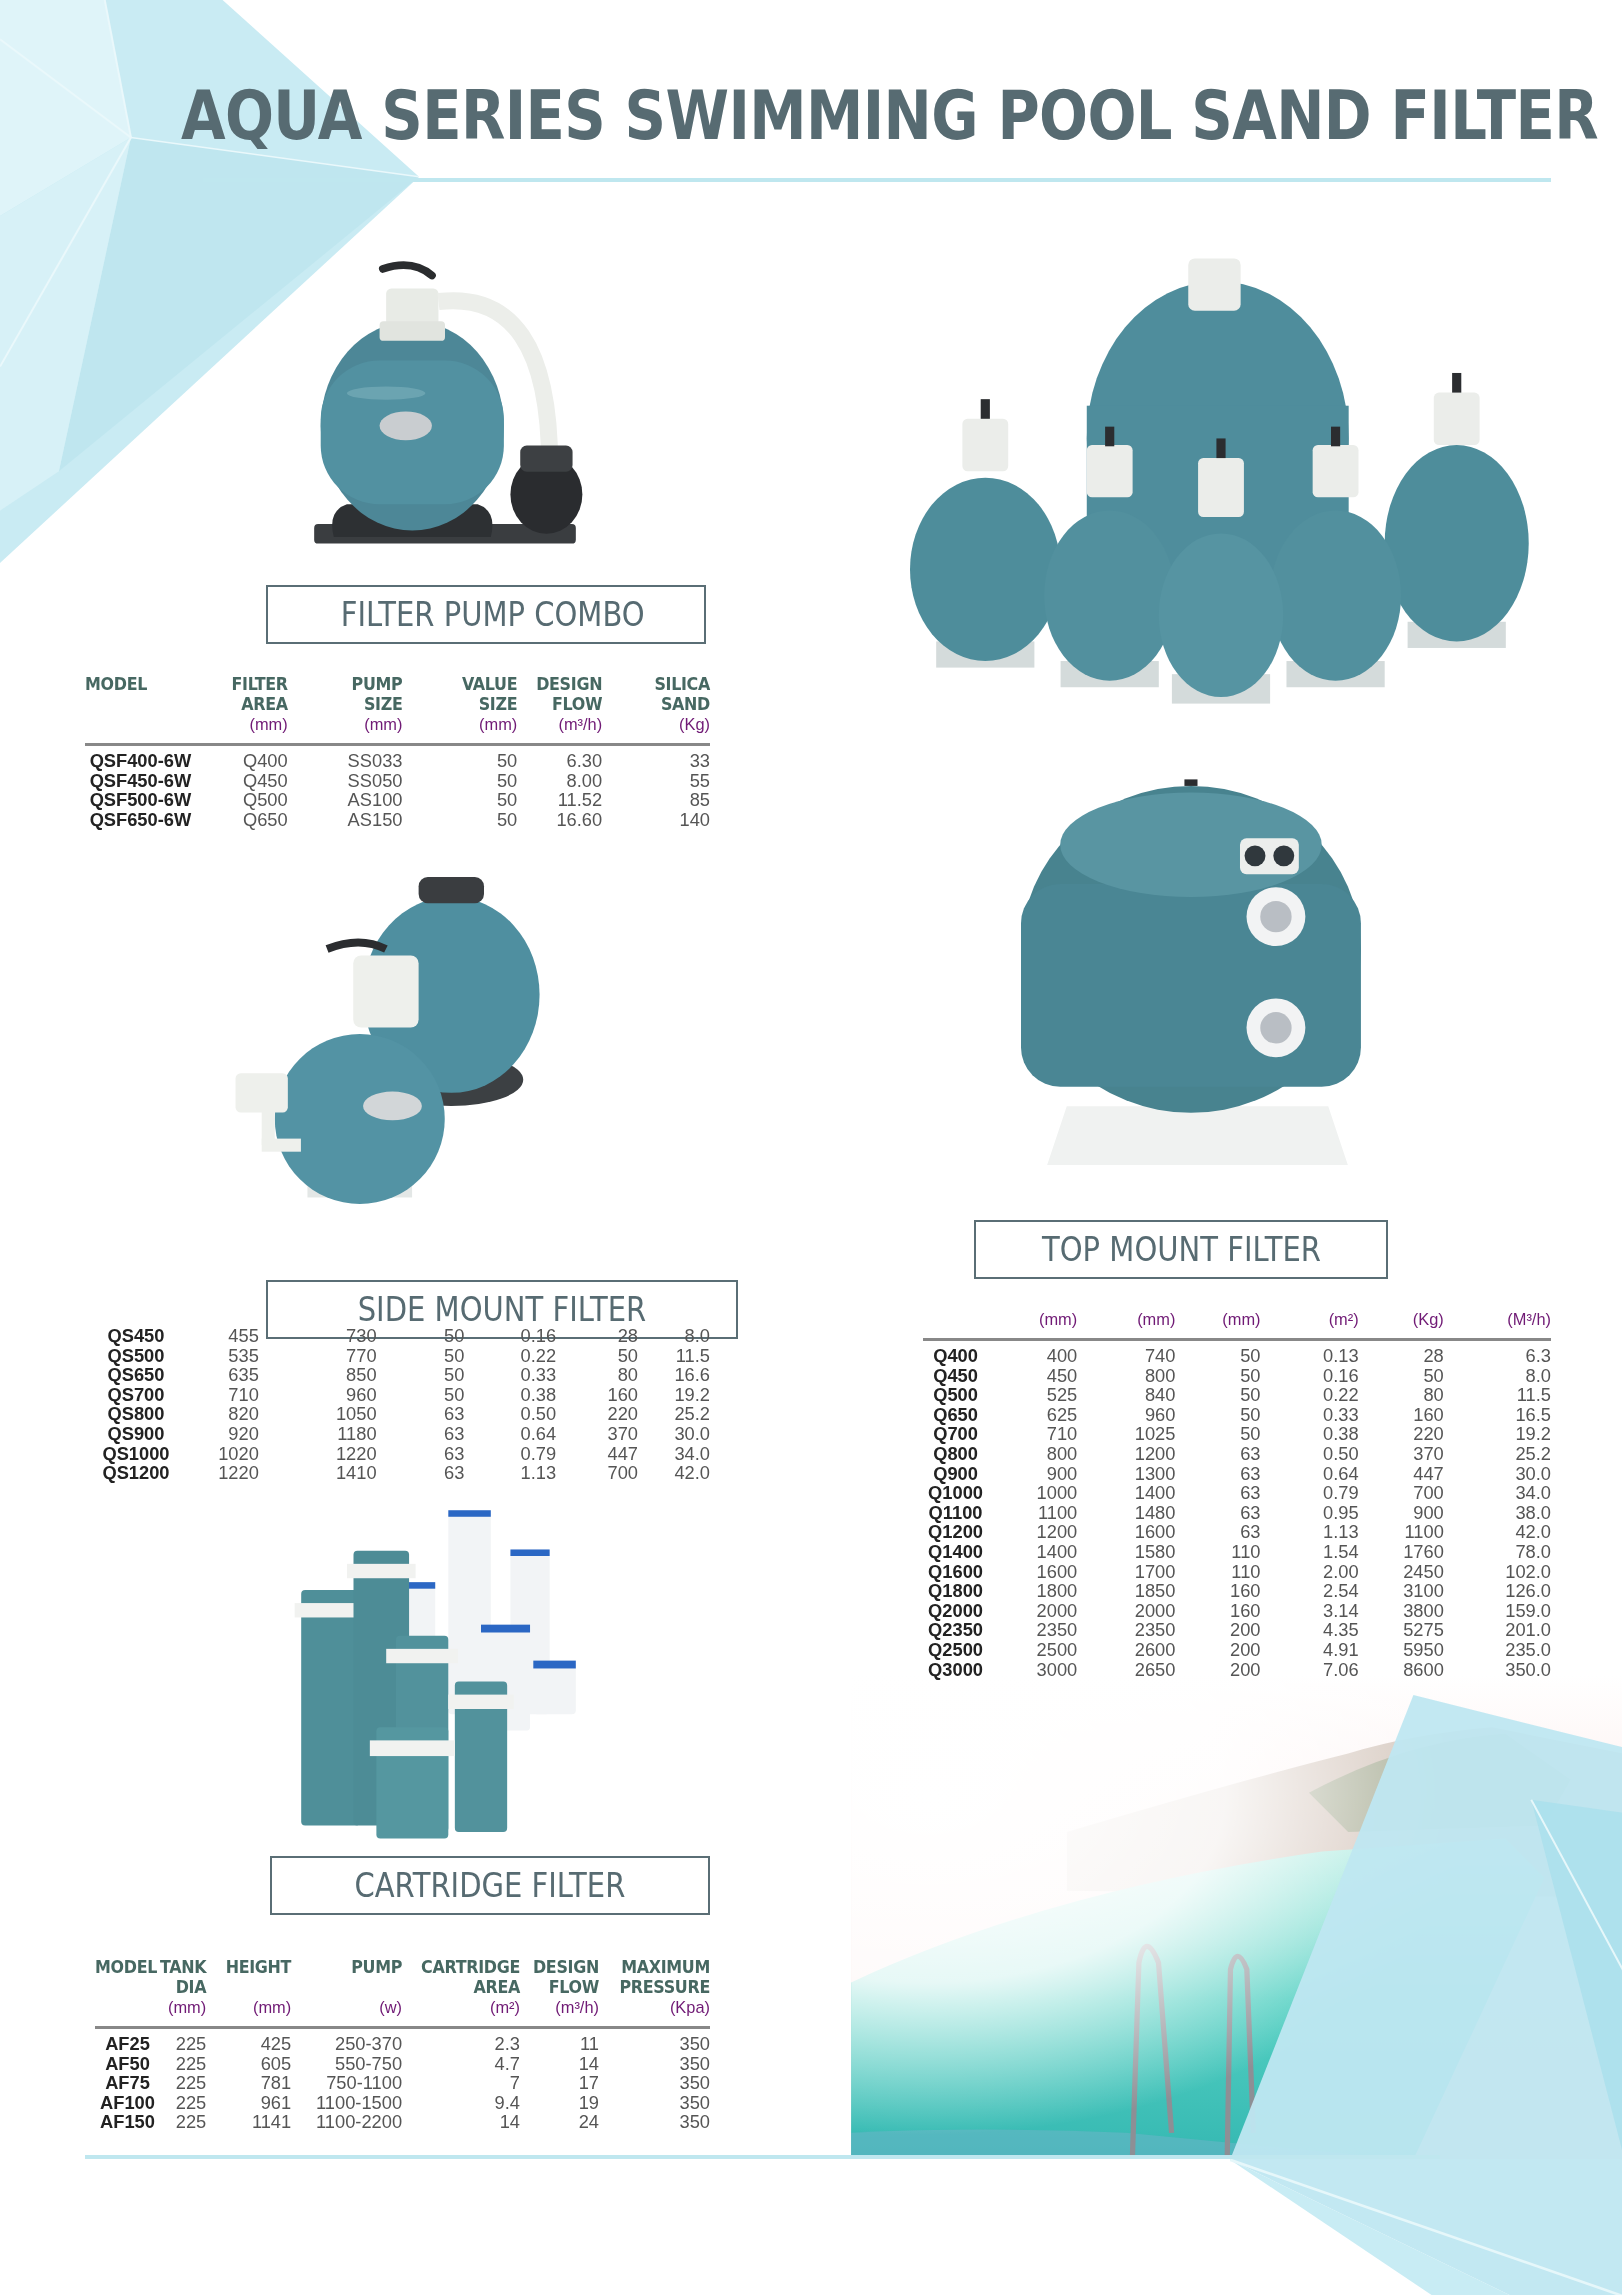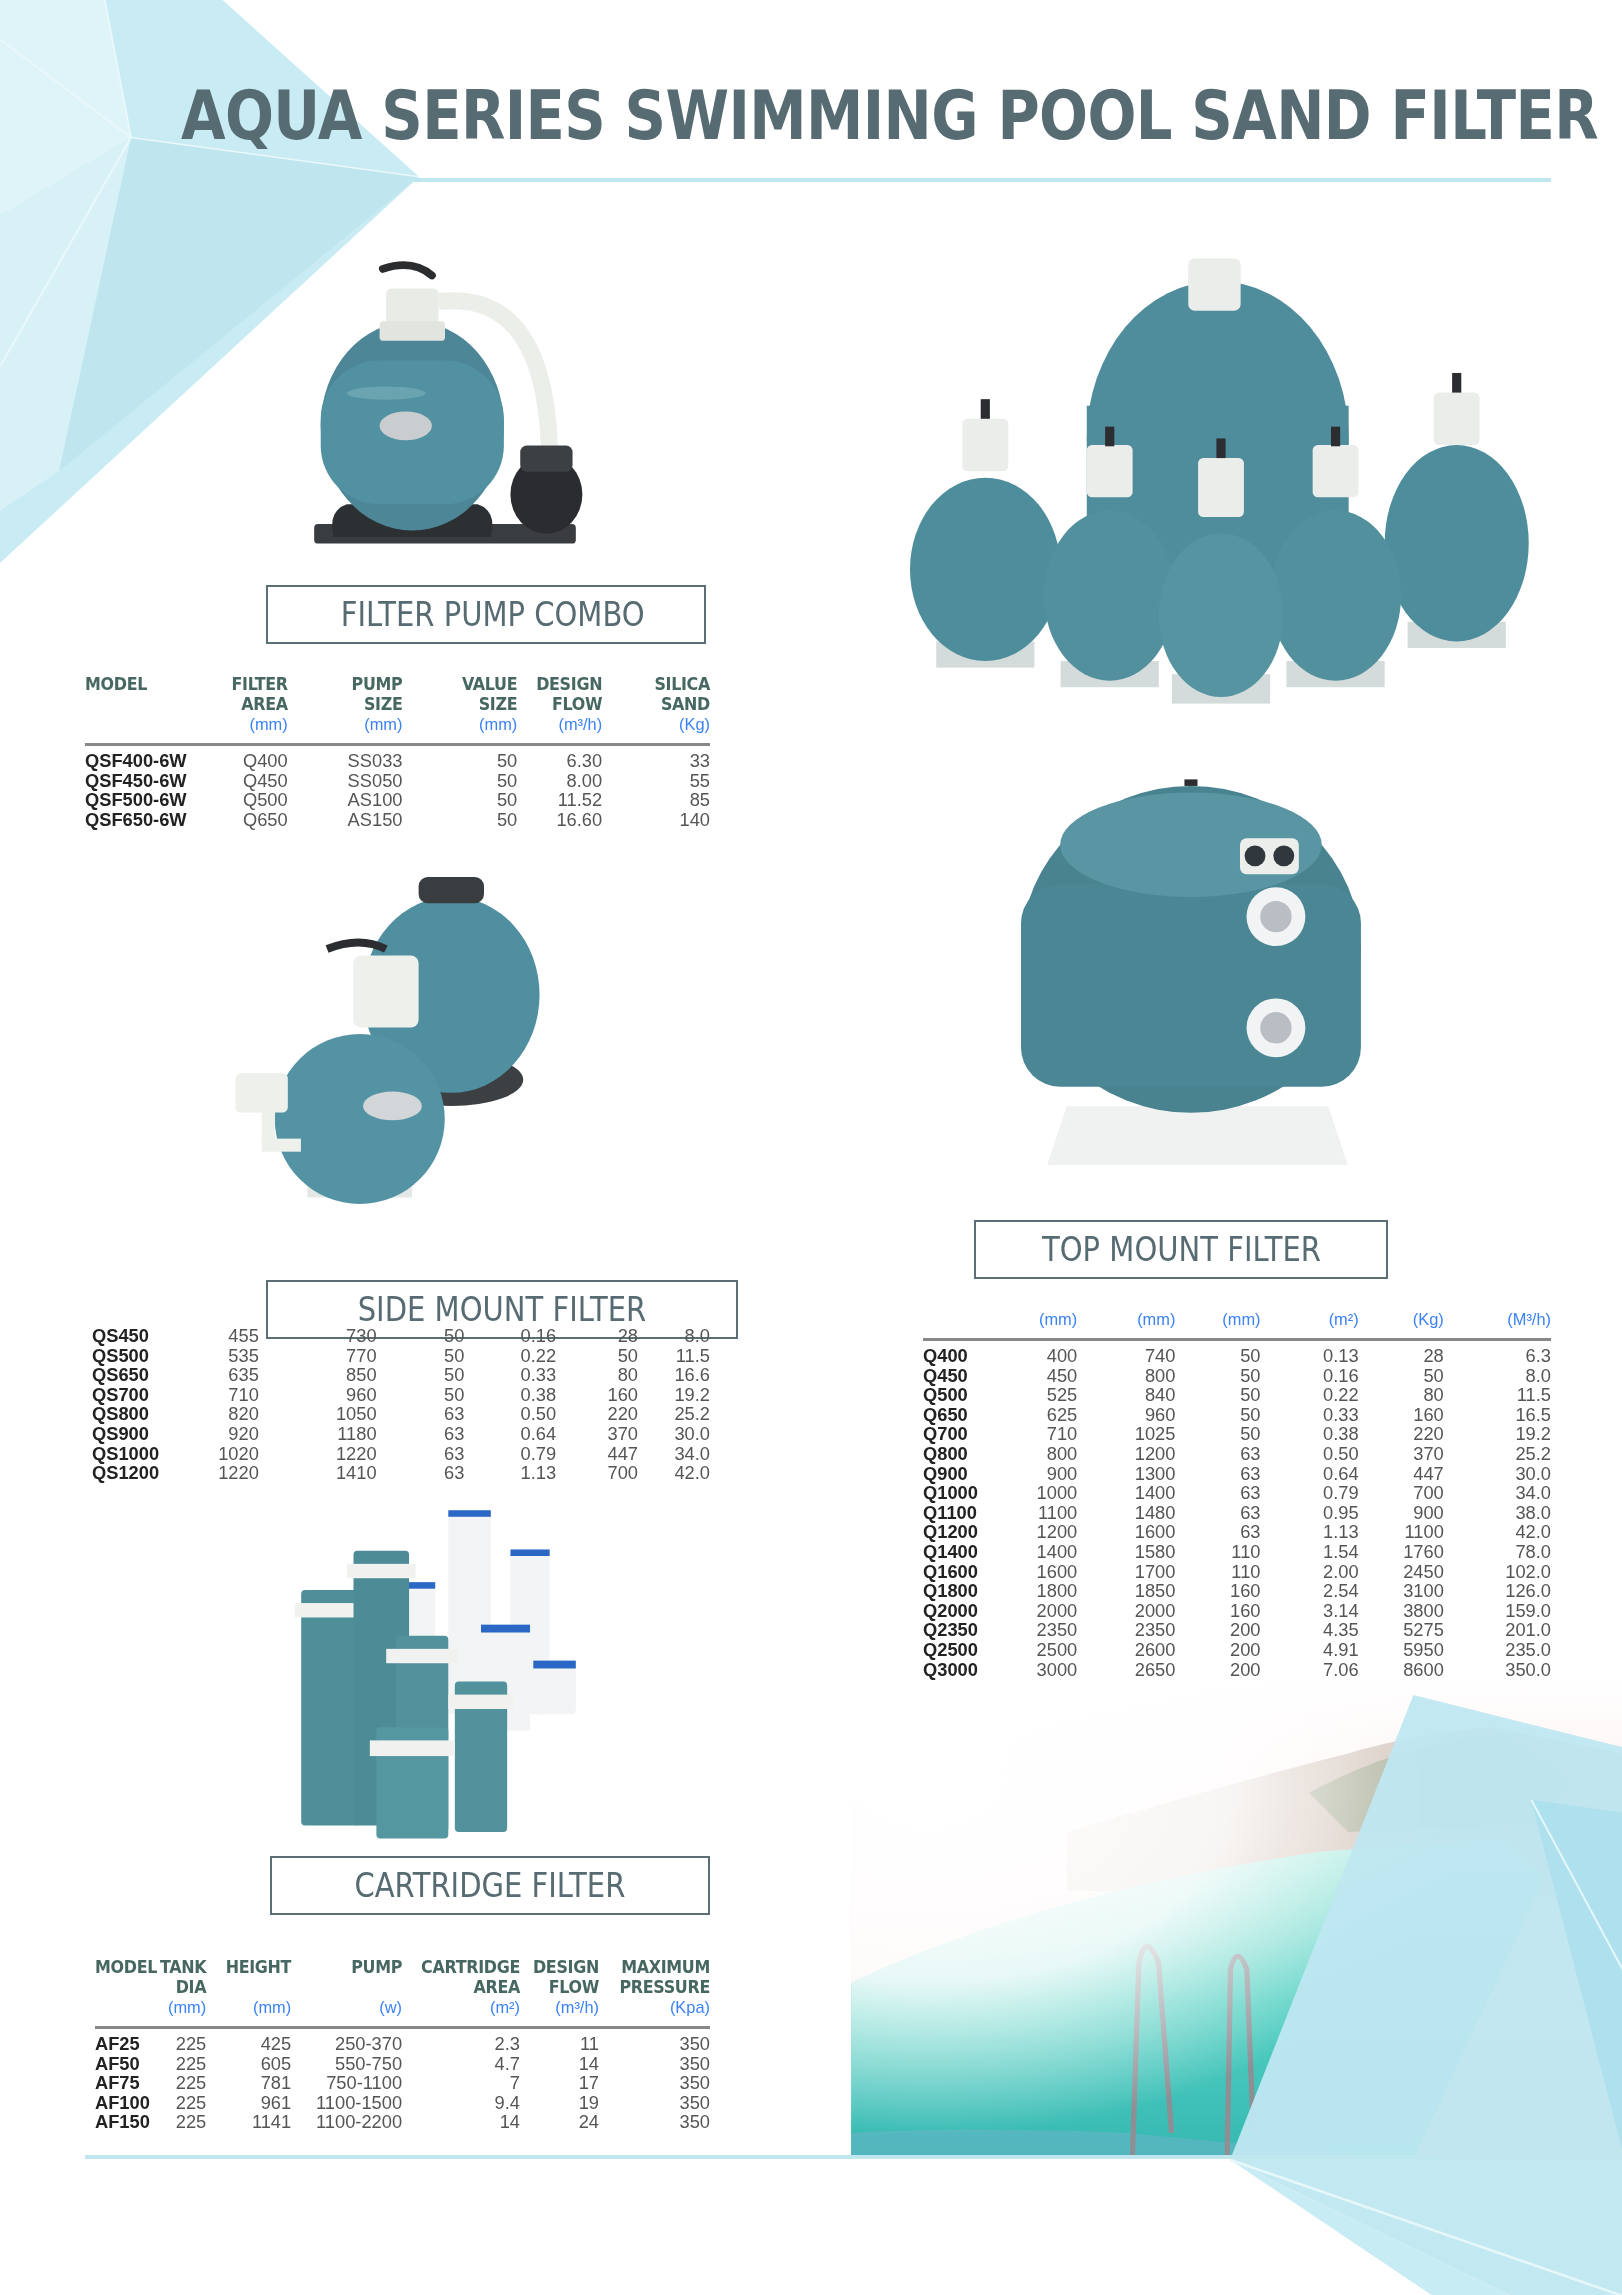--- a/index.html
+++ b/index.html
@@ -39,24 +39,24 @@
   .product { position: absolute; }
   .product svg { display: block; width: 100%; height: 100%; }
 
   
   table.spec { position: absolute; border-collapse: collapse; font-family: "Liberation Sans", sans-serif; }
   table.spec th {
     font-family: "DejaVu Sans Condensed", "DejaVu Sans", sans-serif;
     color: #476862; font-weight: bold; font-size: 17.7px; line-height: 20px;
     text-align: right; vertical-align: bottom; padding: 0 0 0 0; letter-spacing: -0.3px;
   }
-  table.spec th .unit { display: block; font-family: "Liberation Sans", sans-serif; font-weight: normal; color: #3b82f6; font-size: 16.4px; letter-spacing: 0; }
+  table.spec th .unit { display: block; font-family: "Liberation Sans", sans-serif; font-weight: normal; color: #701a75; font-size: 16.4px; letter-spacing: 0; }
   table.spec th.left, table.spec td.left { text-align: left; }
   table.spec td { font-size: 18.3px; color: #555; text-align: right; line-height: 19.6px; padding: 0; }
-  table.spec td.model { color: #222; font-weight: bold; text-align: left; }
+  table.spec td.model { color: #222; font-weight: bold; text-align: center; }
   table.spec tr.rule td { padding: 0; height: 17px; }
   table.spec tr.rule td div { height: 3.3px; background: #888; margin-top: 3.9px; }
 
   .pool-photo { position: absolute; left: 851px; top: 1675px; width: 772px; height: 484px; overflow: hidden; }
 </style>
 </head>
 <body>
 
 <div class="deco" style="left:0;top:0;width:419px;height:563px;">
   <svg width="419" height="563" viewBox="0 0 640 860">

